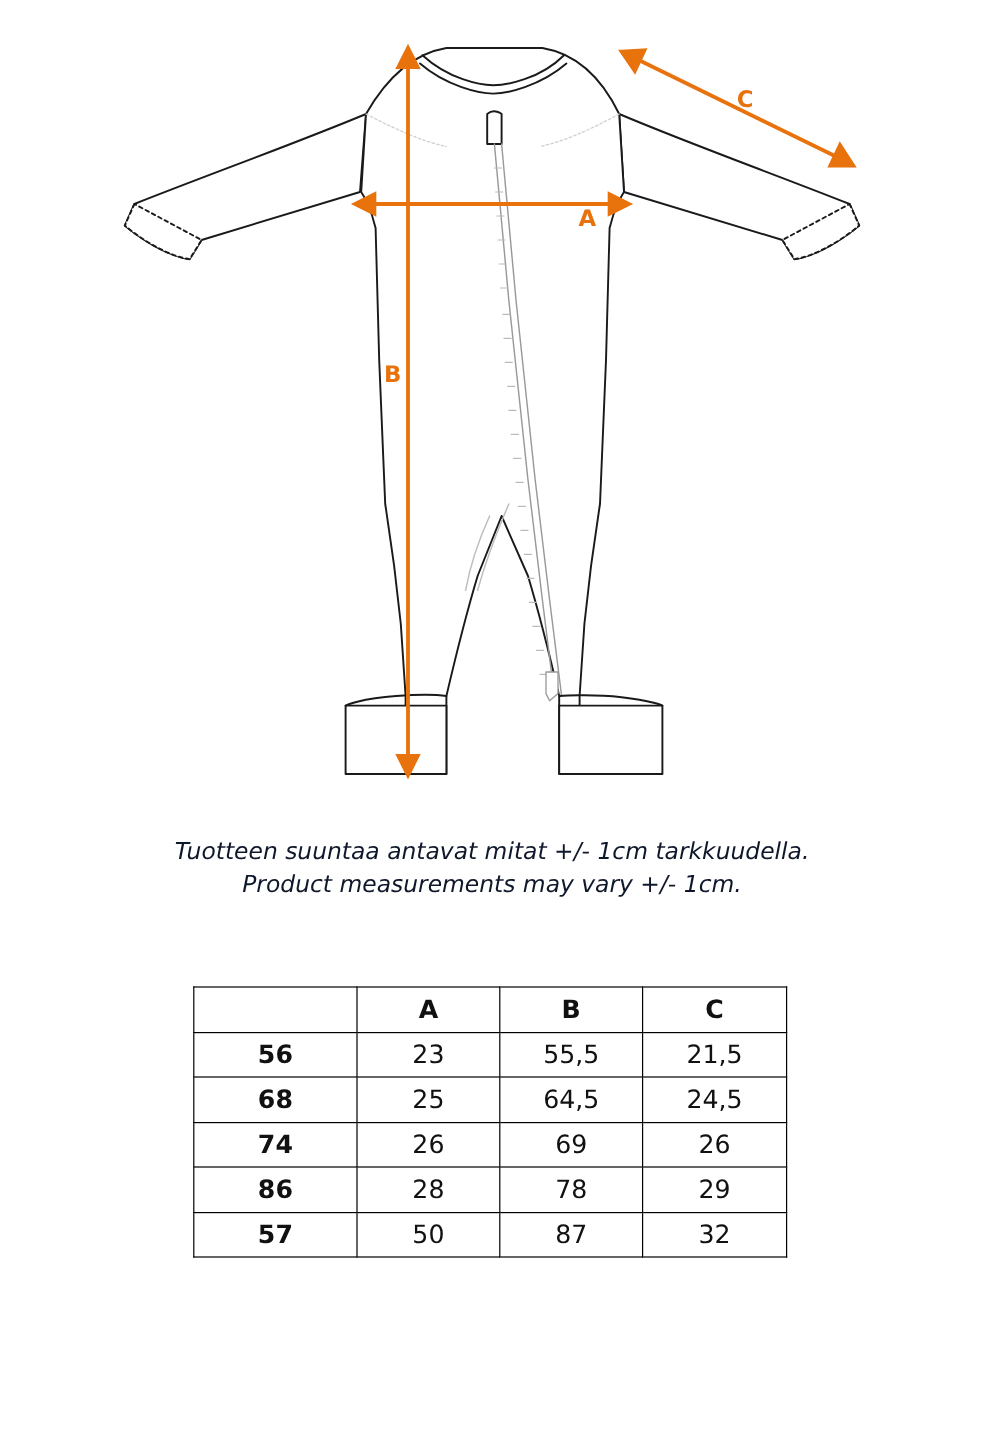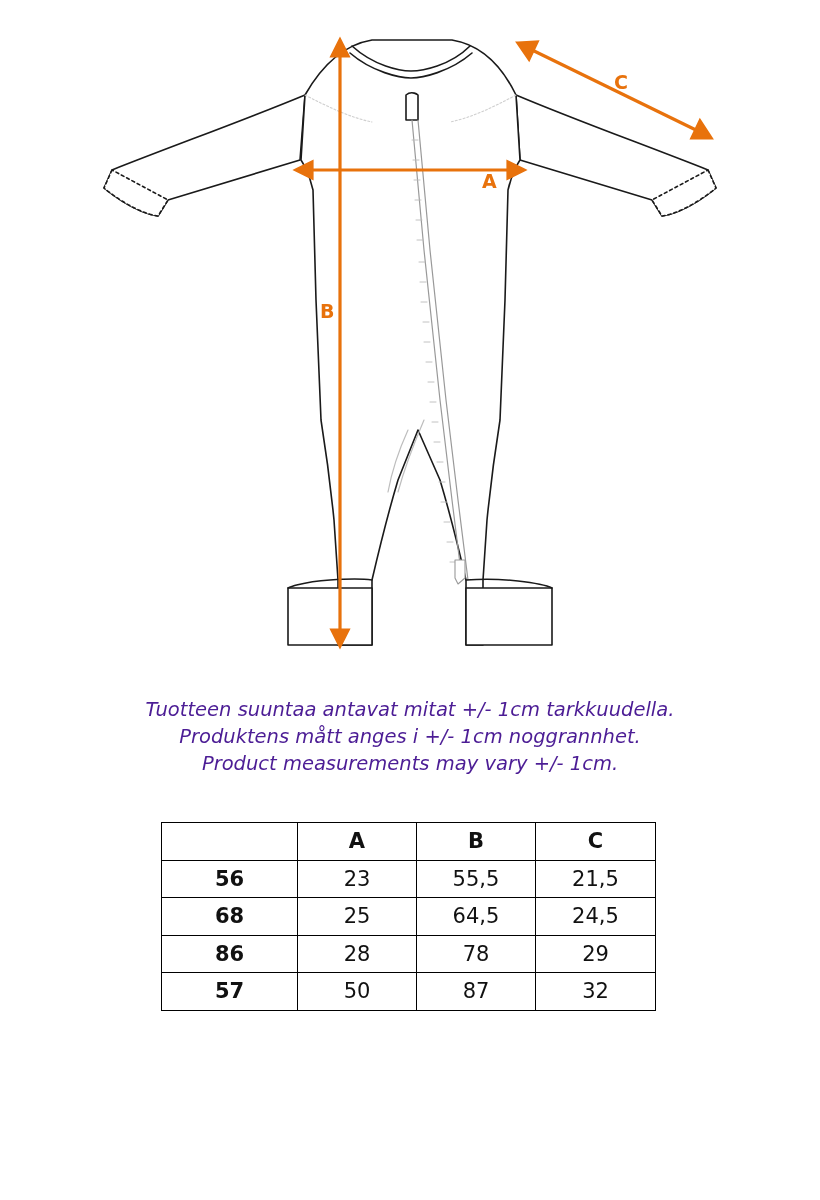--- a/index.html
+++ b/index.html
@@ -29,21 +29,21 @@
   }
   .notes {
     position: absolute;
     left: 0;
     top: 696px;
     width: 820px;
     text-align: center;
     font-style: italic;
     font-size: 19.5px;
     line-height: 27px;
-    color: #4c1d95;
+    color: #0f172a;
     font-family: "DejaVu Sans", sans-serif;
   }
   .notes div {
     white-space: nowrap;
   }
   .table-wrap {
     position: absolute;
     left: 161px;
     top: 822px;
     width: 494px;
@@ -184,21 +184,20 @@
       </g>
 
       <text class="label-letter" x="482" y="188">A</text>
       <text class="label-letter" x="320" y="318">B</text>
       <text class="label-letter" x="614" y="89">C</text>
     </svg>
   </div>
 
   <div class="notes">
     <div>Tuotteen suuntaa antavat mitat +/- 1cm tarkkuudella.</div>
-    <div>Produktens mått anges i +/- 1cm noggrannhet.</div>
     <div>Product measurements may vary +/- 1cm.</div>
   </div>
 
   <div class="table-wrap">
     <table class="size-table">
       <colgroup>
         <col class="c0">
           <col class="c1">
           <col class="c2">
           <col class="c3">
@@ -218,20 +217,26 @@
           <td>55,5</td>
           <td>21,5</td>
         </tr>
         <tr>
           <td class="size-label">68</td>
           <td>25</td>
           <td>64,5</td>
           <td>24,5</td>
         </tr>
         <tr>
+          <td class="size-label">74</td>
+          <td>26</td>
+          <td>69</td>
+          <td>26</td>
+        </tr>
+        <tr>
           <td class="size-label">86</td>
           <td>28</td>
           <td>78</td>
           <td>29</td>
         </tr>
         <tr>
           <td class="size-label">57</td>
           <td>50</td>
           <td>87</td>
           <td>32</td>

